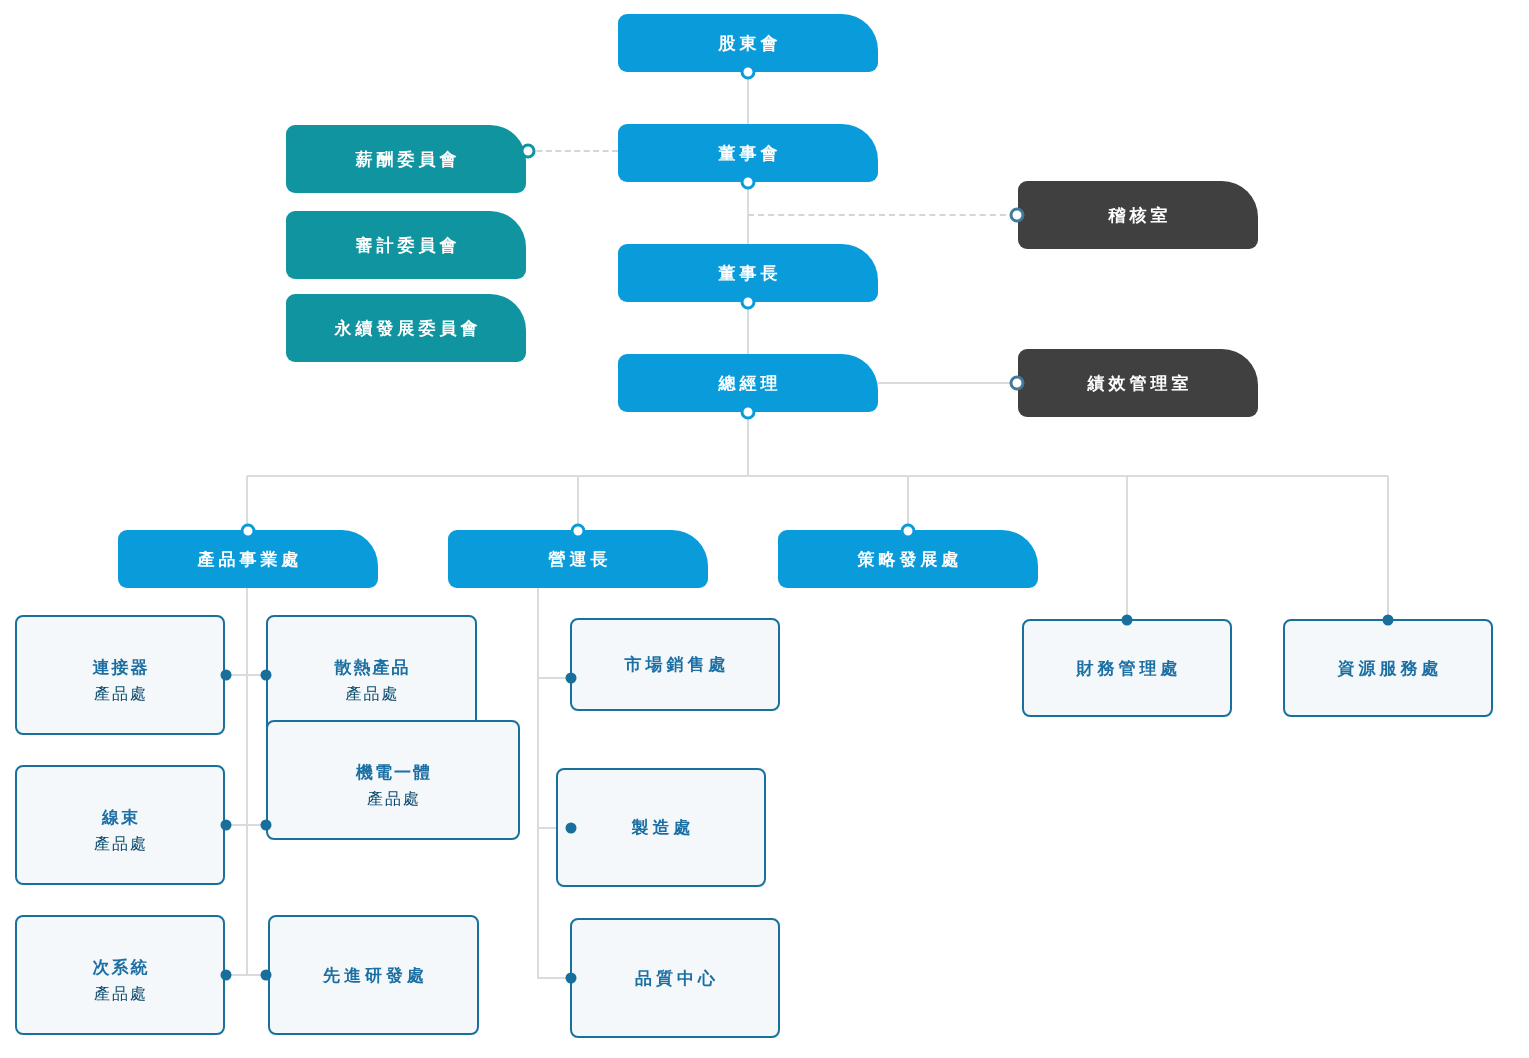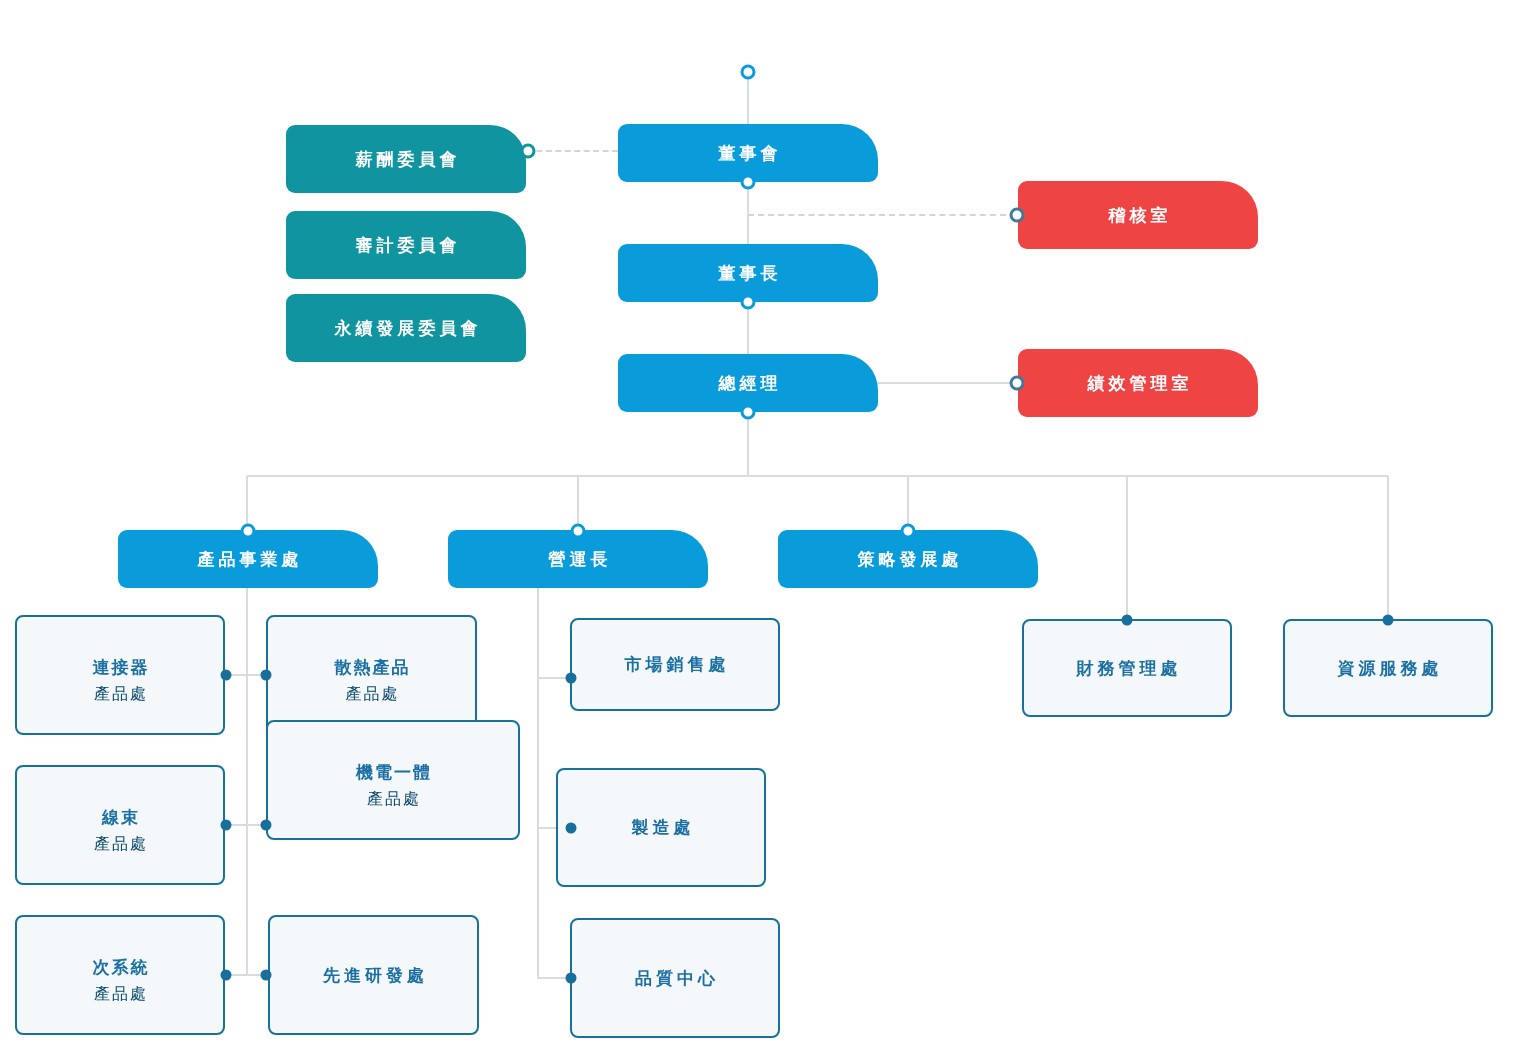--- a/index.html
+++ b/index.html
@@ -3,21 +3,21 @@
 <meta charset="utf-8">
 <style>
   html,body{margin:0;padding:0;background:#ffffff;}
   body{font-family:"Liberation Sans","DejaVu Sans",sans-serif;}
   #canvas{position:relative;width:1529px;height:1058px;background:#ffffff;overflow:hidden;}
 
   
   .node{position:absolute;display:flex;flex-direction:column;align-items:center;justify-content:center;box-sizing:border-box;z-index:2;}
   .box-blue{width:260px;height:58px;background:#0a9bdb;border-radius:9px 36px 9px 9px;}
   .box-teal{width:240px;height:68px;background:#0f94a0;border-radius:9px 36px 9px 9px;margin-top:12px;}
-  .box-steel{width:240px;height:68px;background:#ef4444;border-radius:9px 36px 9px 9px;}
+  .box-steel{width:240px;height:68px;background:#404040;border-radius:9px 36px 9px 9px;}
   .box-blue .label,.box-teal .label,.box-steel .label{
     color:#ffffff;font-size:17px;font-weight:600;letter-spacing:4px;padding-left:4px;white-space:nowrap;}
   .box-outline{width:210px;height:98px;background:#f5f8fa;border:2px solid #17719c;border-radius:8px;}
   .box-outline .line1{color:#1b6fa3;font-size:17px;font-weight:bold;letter-spacing:2px;padding-left:2px;line-height:26px;white-space:nowrap;margin-top:10px;}
   .box-outline .line2{color:#0c4a6e;font-size:16px;font-weight:normal;letter-spacing:2px;padding-left:2px;line-height:25px;white-space:nowrap;}
   .box-outline .single{color:#1b6fa3;font-size:17px;font-weight:bold;letter-spacing:4px;padding-left:4px;white-space:nowrap;}
 
   
   .vline{position:absolute;width:2px;background:#d9dcde;z-index:1;}
   .hline{position:absolute;height:2px;background:#d9dcde;z-index:1;}
@@ -54,20 +54,23 @@
 
   <div class="vline" style="left:537px;top:588px;height:390px"></div>
   <div class="hline" style="left:537px;top:677px;width:34px"></div>
   <div class="hline" style="left:537px;top:827px;width:34px"></div>
   <div class="hline" style="left:537px;top:977px;width:34px"></div>
 
   <div class="hdash" style="left:527px;top:150px;width:91px"></div>
   <div class="hdash" style="left:748px;top:214px;width:268px"></div>
   <div class="hline" style="left:878px;top:382px;width:138px"></div>
 
+  <div class="node box-blue" style="left:618px;top:14px">
+    <span class="label">股東會</span>
+  </div>
   <div class="node box-blue" style="left:618px;top:124px">
     <span class="label">董事會</span>
   </div>
   <div class="node box-blue" style="left:618px;top:244px">
     <span class="label">董事長</span>
   </div>
   <div class="node box-blue" style="left:618px;top:354px">
     <span class="label">總經理</span>
   </div>
 

